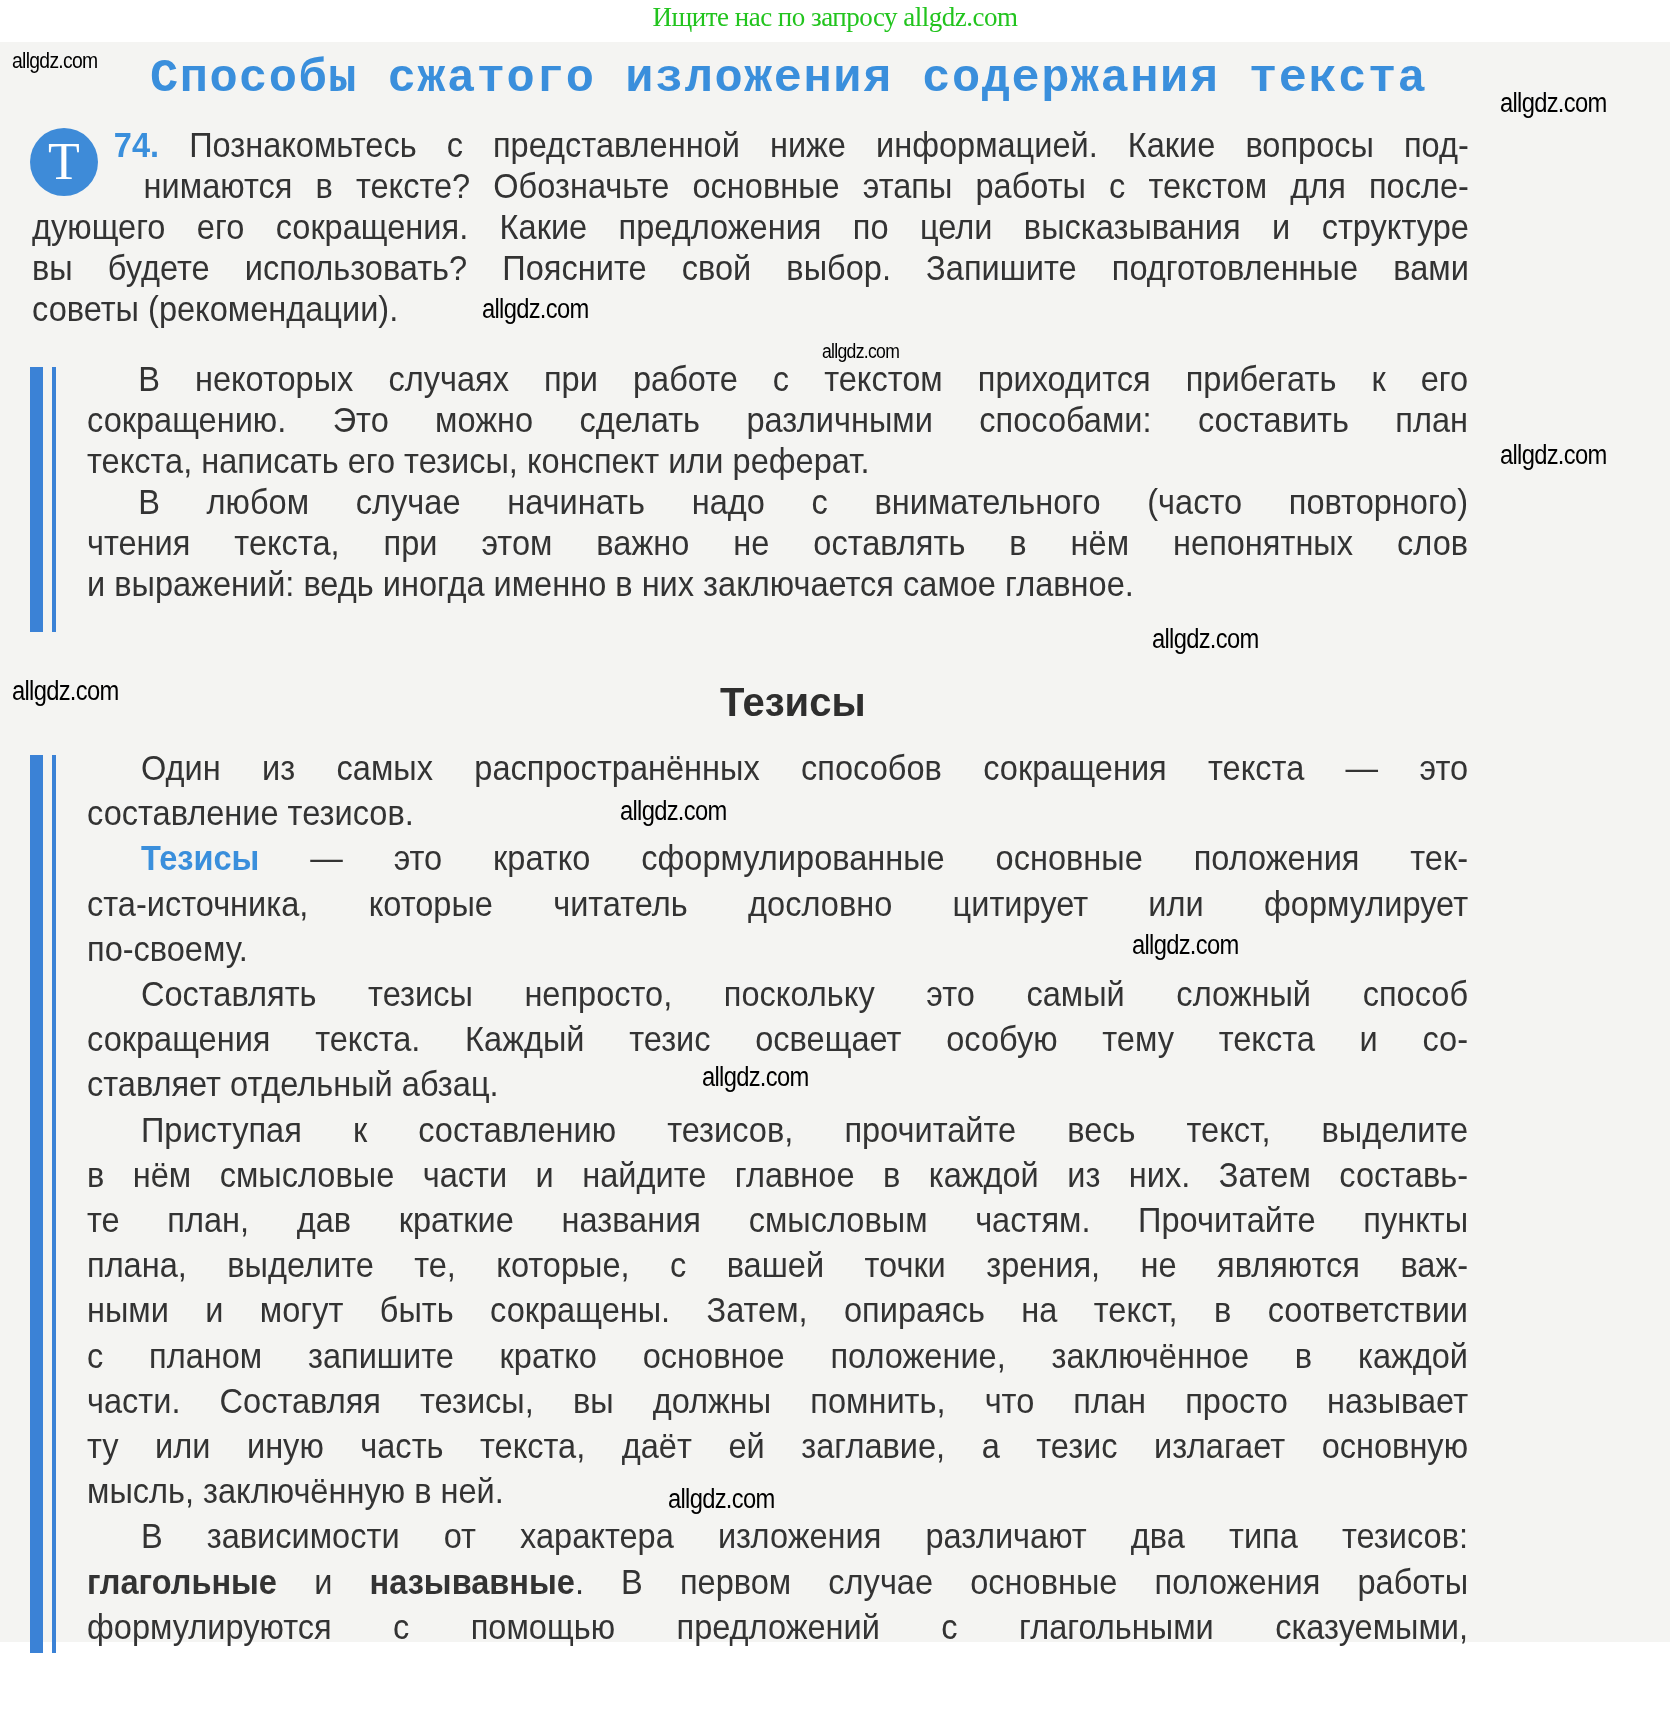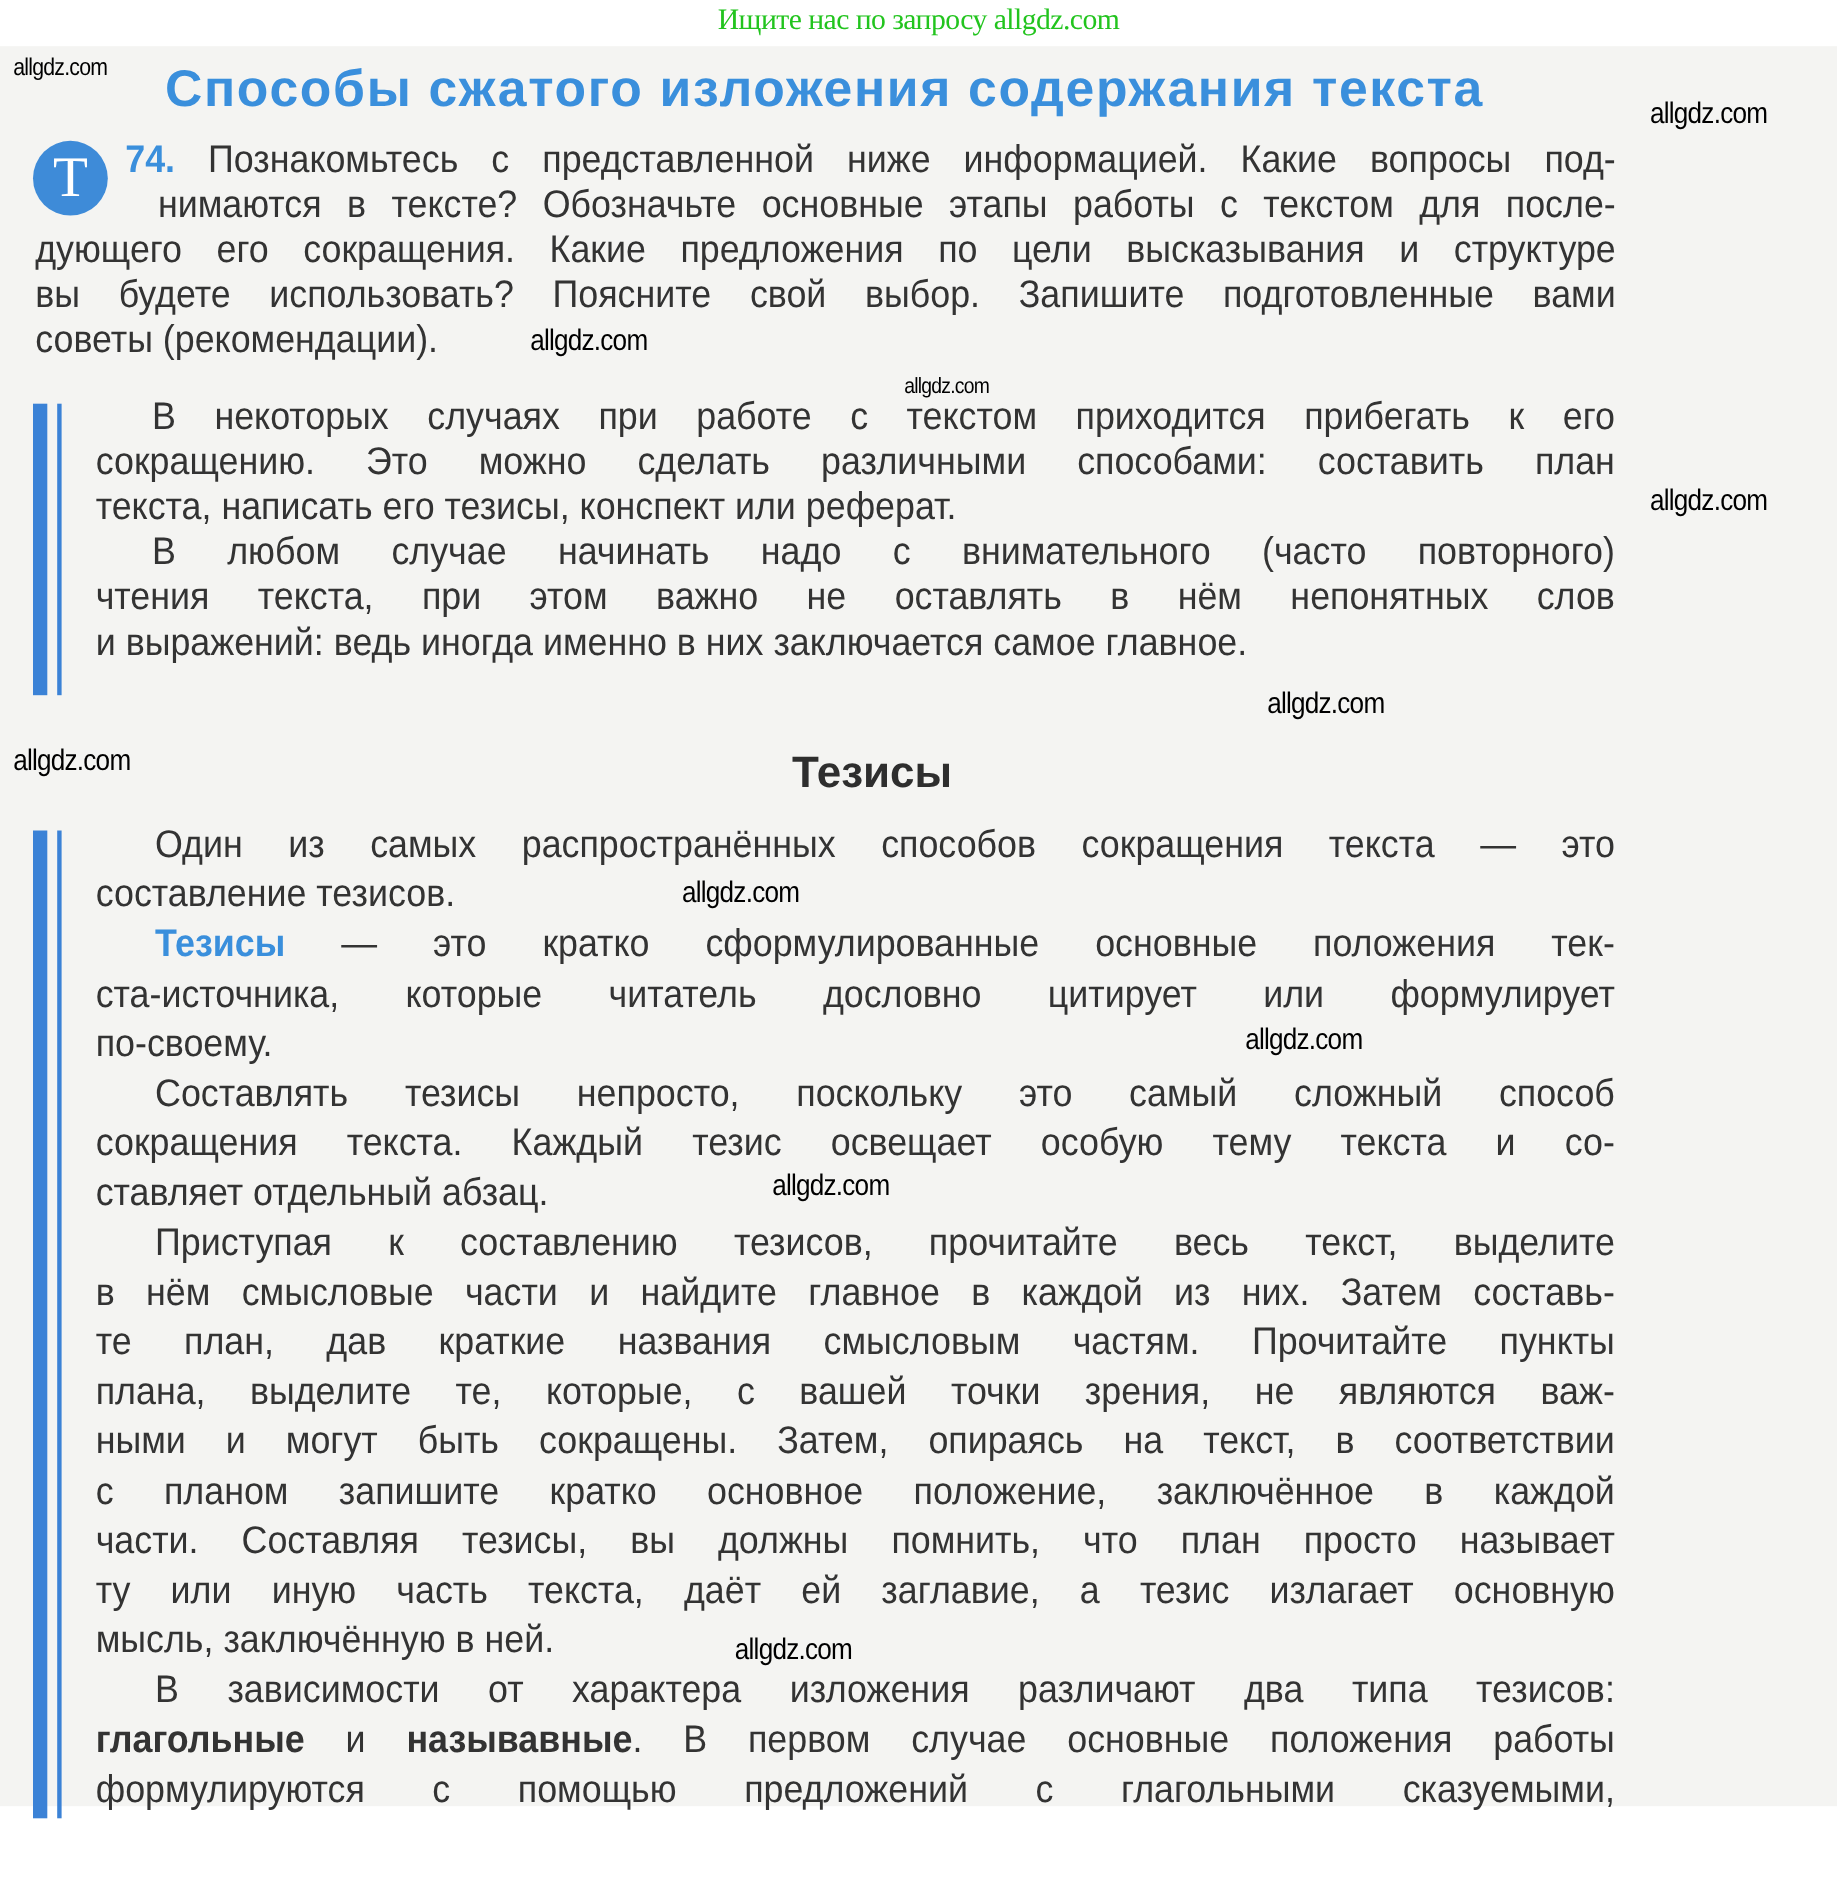--- a/index.html
+++ b/index.html
@@ -20,20 +20,21 @@
   .wm {
     position: absolute; color: #000; font-size: 27px; letter-spacing: -0.8px;
     font-family: "Liberation Sans", sans-serif; transform: scaleX(0.88); transform-origin: left top;
     white-space: nowrap;
   }
   .wm.tiny { font-size: 20px; }
   .title {
     position: absolute; top: 52px; left: 150px; width: 1360px;
     color: #3a8fdc; font-weight: bold; font-size: 47px; letter-spacing: 1.5px;
     white-space: nowrap;
+    font-family: Liberation Mono, monospace;
   }
   .t-badge {
     position: absolute; left: 30px; top: 128px; width: 68px; height: 68px; border-radius: 50%;
     background: #3e8bd8; color: #fff; font-family: "Liberation Serif", serif;
     font-size: 52px; line-height: 68px; text-align: center;
   }
   .task-num { color: #3a8fdc; font-weight: bold; }
   .text {
     position: absolute; color: #333; font-size: 35px; line-height: 41px;
     text-align: justify; text-align-last: left;

